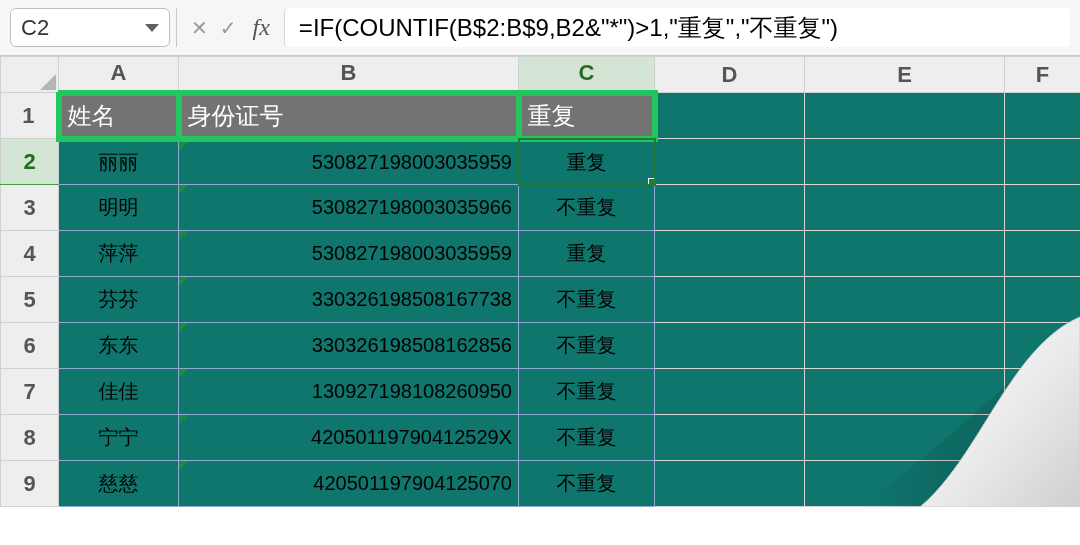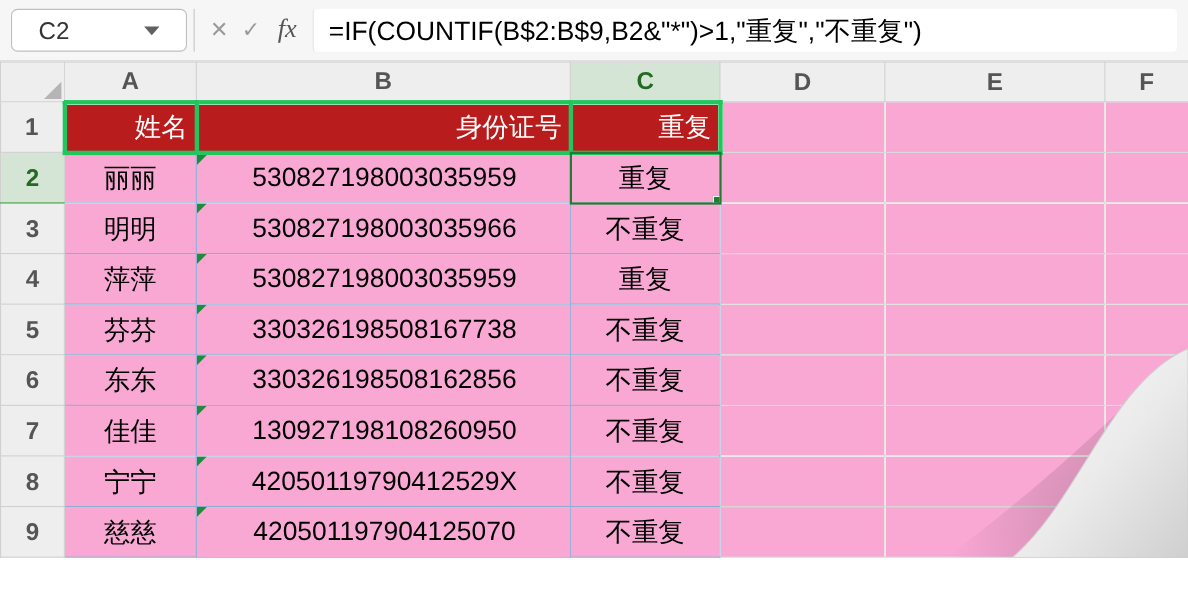--- a/index.html
+++ b/index.html
@@ -22,21 +22,21 @@
     background: #f6f6f6;
   }
   .name-box-wrap {
     display: flex;
     align-items: center;
     border: 1px solid #bfbfbf;
     background: #fff;
     margin: 8px 0 8px 10px;
     width: 160px;
     border-radius: 6px;
-    padding: 0 24px;
+    padding: 0 10px;
   }
   .name-box {
     flex: 1;
     font-size: 22px;
     color: #333;
   }
   .nb-drop {
     width: 0; height: 0;
     border-left: 7px solid transparent;
     border-right: 7px solid transparent;
@@ -90,41 +90,41 @@
     position: relative;
   }
   .corner svg { position: absolute; right: 2px; bottom: 2px; }
   .colhdr { height: 36px; font-size: 22px; }
   .rownum { height: 46px; width: 58px; font-size: 22px; }
   .rownum.sel, .colhdr.sel { background: #d5e5d5; color:#236b23; border-bottom-color:#419f41;}
 
   td.cell {
     border: 1px solid #d6d6d6;
     height: 46px;
-    font-size: 24px;
+    font-size: 20px;
     color: #000;
     padding: 0 6px;
-    background: #f9a8d4;
+    background: #0f766e;
     overflow: hidden;
     white-space: nowrap;
   }
 
   
   td.hdr-blue {
-    background: #b91c1c;
+    background: #737373;
     color: #fff;
-    text-align: right;
+    text-align: left;
     font-size: 24px;
-    border: 4px solid #22c55e;
+    border: 6px solid #22c55e;
   }
   td.data {
     border: 1px solid #8faad3;
     text-align: center;
   }
-  td.data.idcol { text-align: center; padding-left: 8px; position: relative; }
+  td.data.idcol { text-align: right; padding-left: 8px; position: relative; }
   .txt-mark {
     position: absolute;
     left: 0; top: 0;
     width: 0; height: 0;
     border-top: 9px solid #1e8c3b;
     border-right: 9px solid transparent;
   }
 
   
   td.active {

